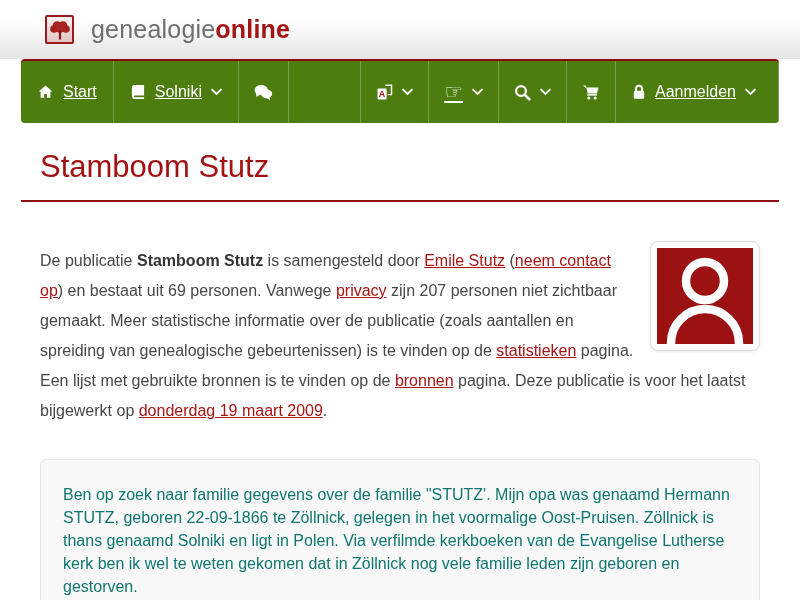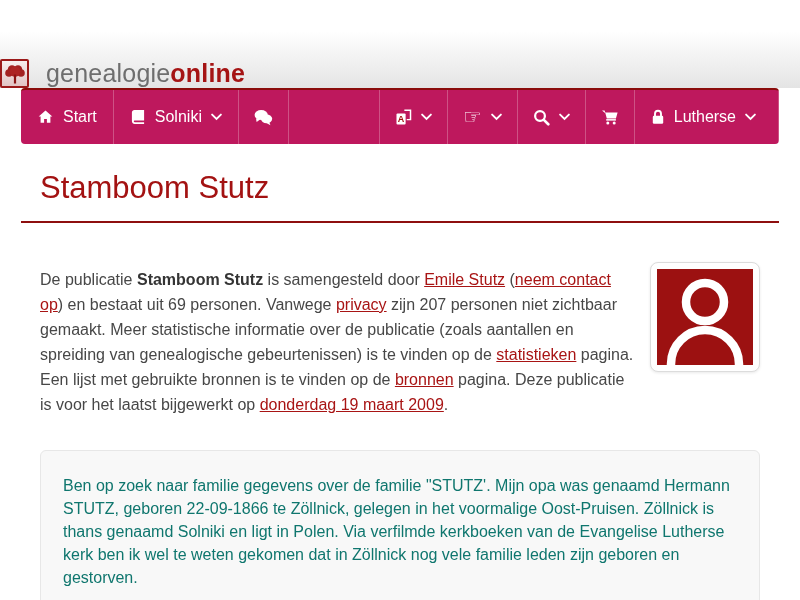--- a/index.html
+++ b/index.html
@@ -1,47 +1,47 @@
 <!DOCTYPE html>
 <html><head>
 <meta charset="utf-8">
 <style>
   * { margin: 0; padding: 0; box-sizing: border-box; }
   html, body { width: 800px; height: 600px; overflow: hidden; background: #fff;
     font-family: "Liberation Sans", "DejaVu Sans", sans-serif; }
 
   
-  .site-header { height: 88px; background: linear-gradient(#ffffff 35%, #e4e4e4 100%);
-    display: flex; align-items: flex-end; }
+  .site-header { height: 59px; background: linear-gradient(#ffffff 35%, #e4e4e4 100%);
+    display: flex; align-items: center; padding-left: 45px; }
   .logo-box { width: 29px; height: 29px; border: 2px solid #9b1a1a; border-radius: 2px;
     background: linear-gradient(#f7efef, #e2c4c4); display: flex; align-items: center;
     justify-content: center; margin-right: 17px; }
   .brand { font-size: 25px; letter-spacing: .2px; }
   .brand-gray { color: #6e6e6e; }
   .brand-red { color: #a51414; font-weight: bold; }
 
   
-  .navbar { margin: 0 21px; height: 56px; background: #be185d; border-radius: 4px;
-    border-top: 2px solid #8a0b0b; display: flex; align-items: stretch; color: #fff; }
+  .navbar { margin: 0 21px; height: 64px; background: #4d7c0f; border-radius: 4px;
+    border-top: 2px solid #8a0b0b; display: flex; align-items: stretch; color: #fff; text-decoration: underline; }
   .nav-item { display: flex; align-items: center; gap: 9px; padding: 0 16px;
     border-right: 1px solid rgba(255,255,255,.25); color: #fff; text-decoration: none;
     font-size: 16px; cursor: pointer; }
   .nav-item.icon-only { padding: 0 15px; }
   .nav-spacer { flex: 1 1 auto; border-right: 1px solid rgba(255,255,255,.25); }
   .nav-item:last-child { padding-right: 22px; }
   .nav-icon { display: inline-flex; align-items: center; justify-content: center; }
   .hand-glyph { font-size: 21px; line-height: 1; color: #fff;
     font-family: "DejaVu Sans", sans-serif; }
 
   
   .page-title { margin: 26px 40px 0; font-size: 31px; font-weight: 500; color: #a31212; }
   .title-rule { margin: 15px 21px 0; border: none; border-top: 2px solid #8e0f0f; }
 
   
-  .intro { margin: 44px 40px 0; font-size: 16px; line-height: 25px; color: #474747; }
+  .intro { margin: 44px 40px 0; font-size: 16px; line-height: 30px; color: #474747; }
   .intro::after { content: ""; display: block; clear: both; }
   .avatar-card { float: right; width: 110px; margin: -5px 0 10px 14px; padding: 6px;
     background: #fff; border: 1px solid #dcdcdc; border-radius: 8px;
     box-shadow: 0 1px 3px rgba(0,0,0,.09); }
   .avatar-img { display: block; width: 96px; height: 96px; background: #9c1111; }
   .intro a, .intro .link { color: #a81414; text-decoration: underline; cursor: pointer; }
   .intro b { color: #343434; }
 
   
   .quote-box { margin: 33px 40px 0; background: #f8f8f8; border: 1px solid #e7e7e7;
@@ -151,21 +151,21 @@
     </span>
   </a>
 
   <a class="nav-item">
     <span class="nav-icon">
       <svg width="14" height="16" viewBox="0 0 14 16">
         <path d="M4 7 V4.7 a3 3 0 0 1 6 0 V7" fill="none" stroke="#fff" stroke-width="1.9"></path>
         <rect x="1.8" y="6.8" width="10.4" height="8" rx="1.2" fill="#fff"></rect>
       </svg>
     </span>
-    <span>Lutherse</span>
+    <span>Aanmelden</span>
     <span class="nav-icon">
       <svg width="11" height="8" viewBox="0 0 10 7">
           <polyline points="1,1.3 5,5.3 9,1.3" fill="none" stroke="#fff" stroke-width="1.7" stroke-linecap="round"></polyline>
         </svg>
     </span>
   </a>
 </nav>
 
 <main>
   <h1 class="page-title">Stamboom Stutz</h1>

